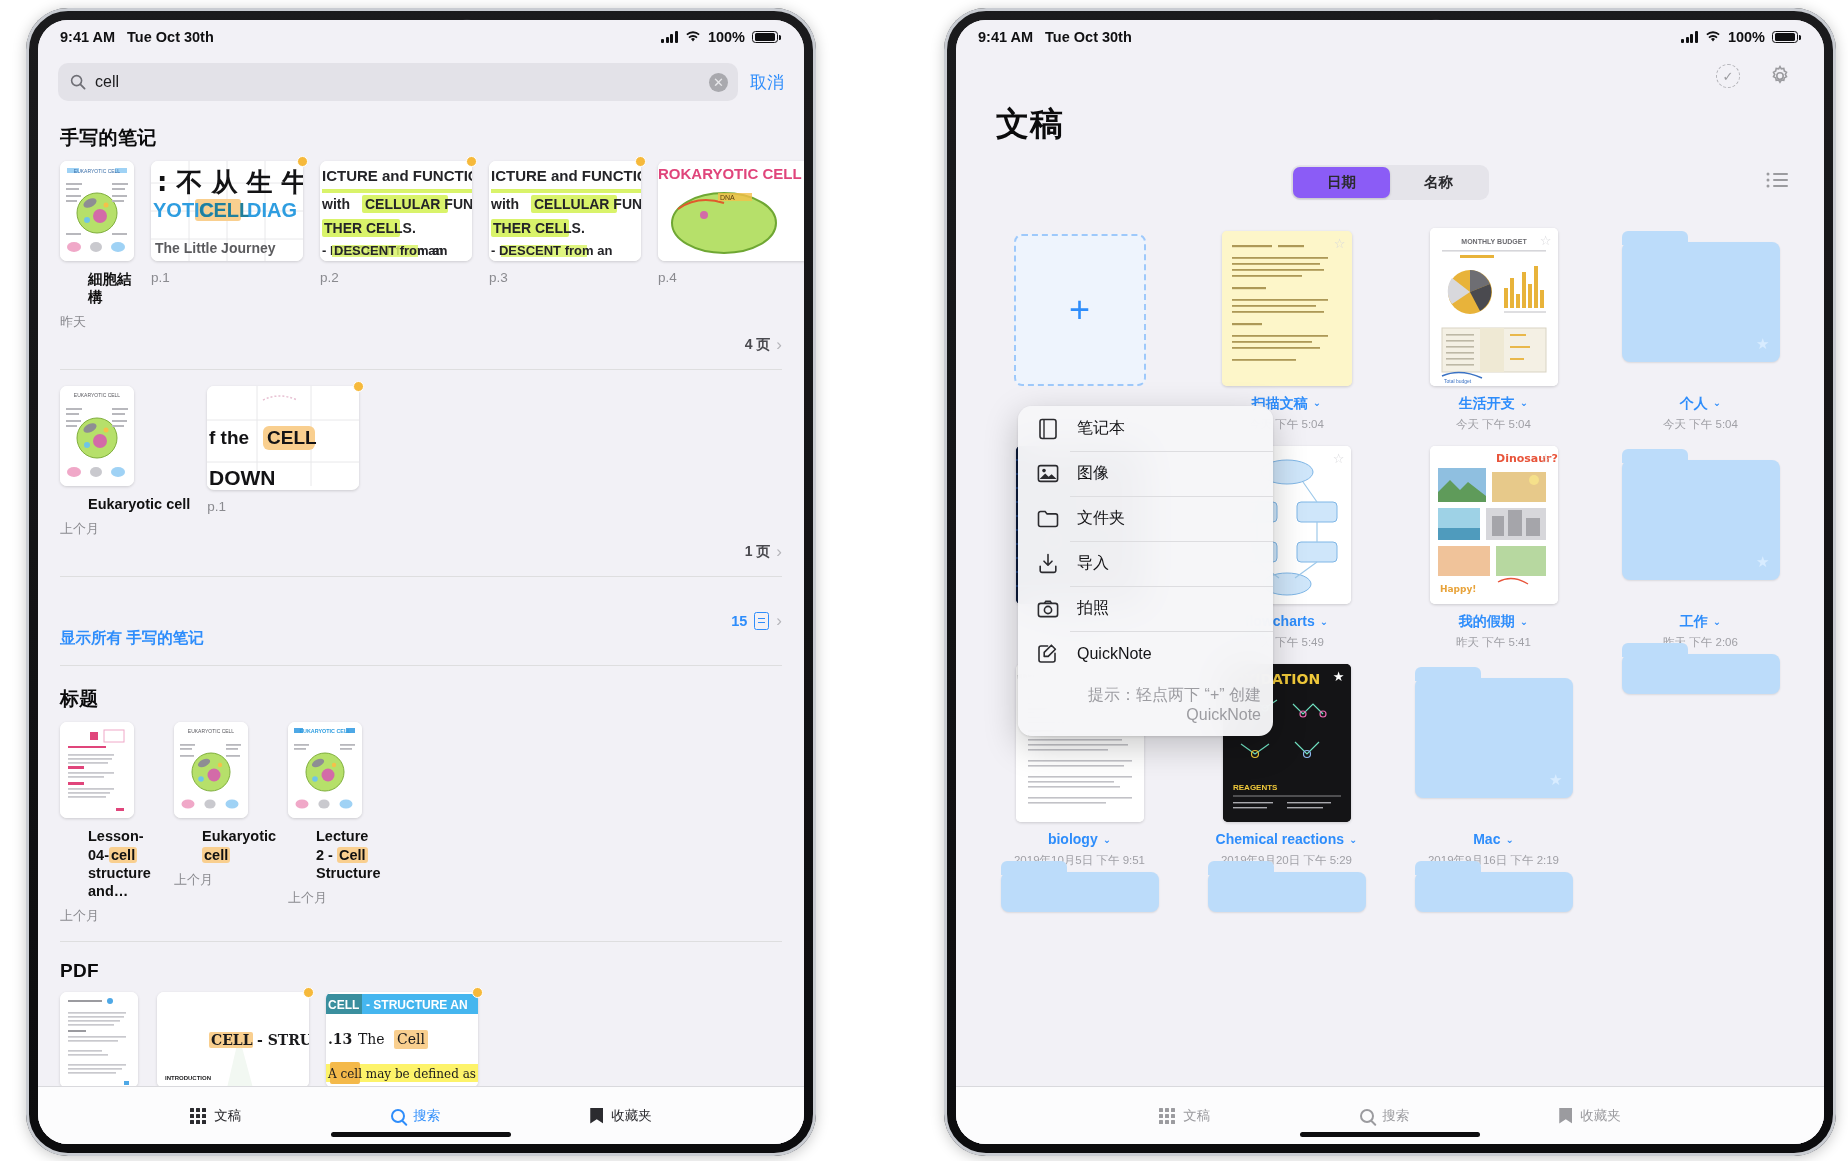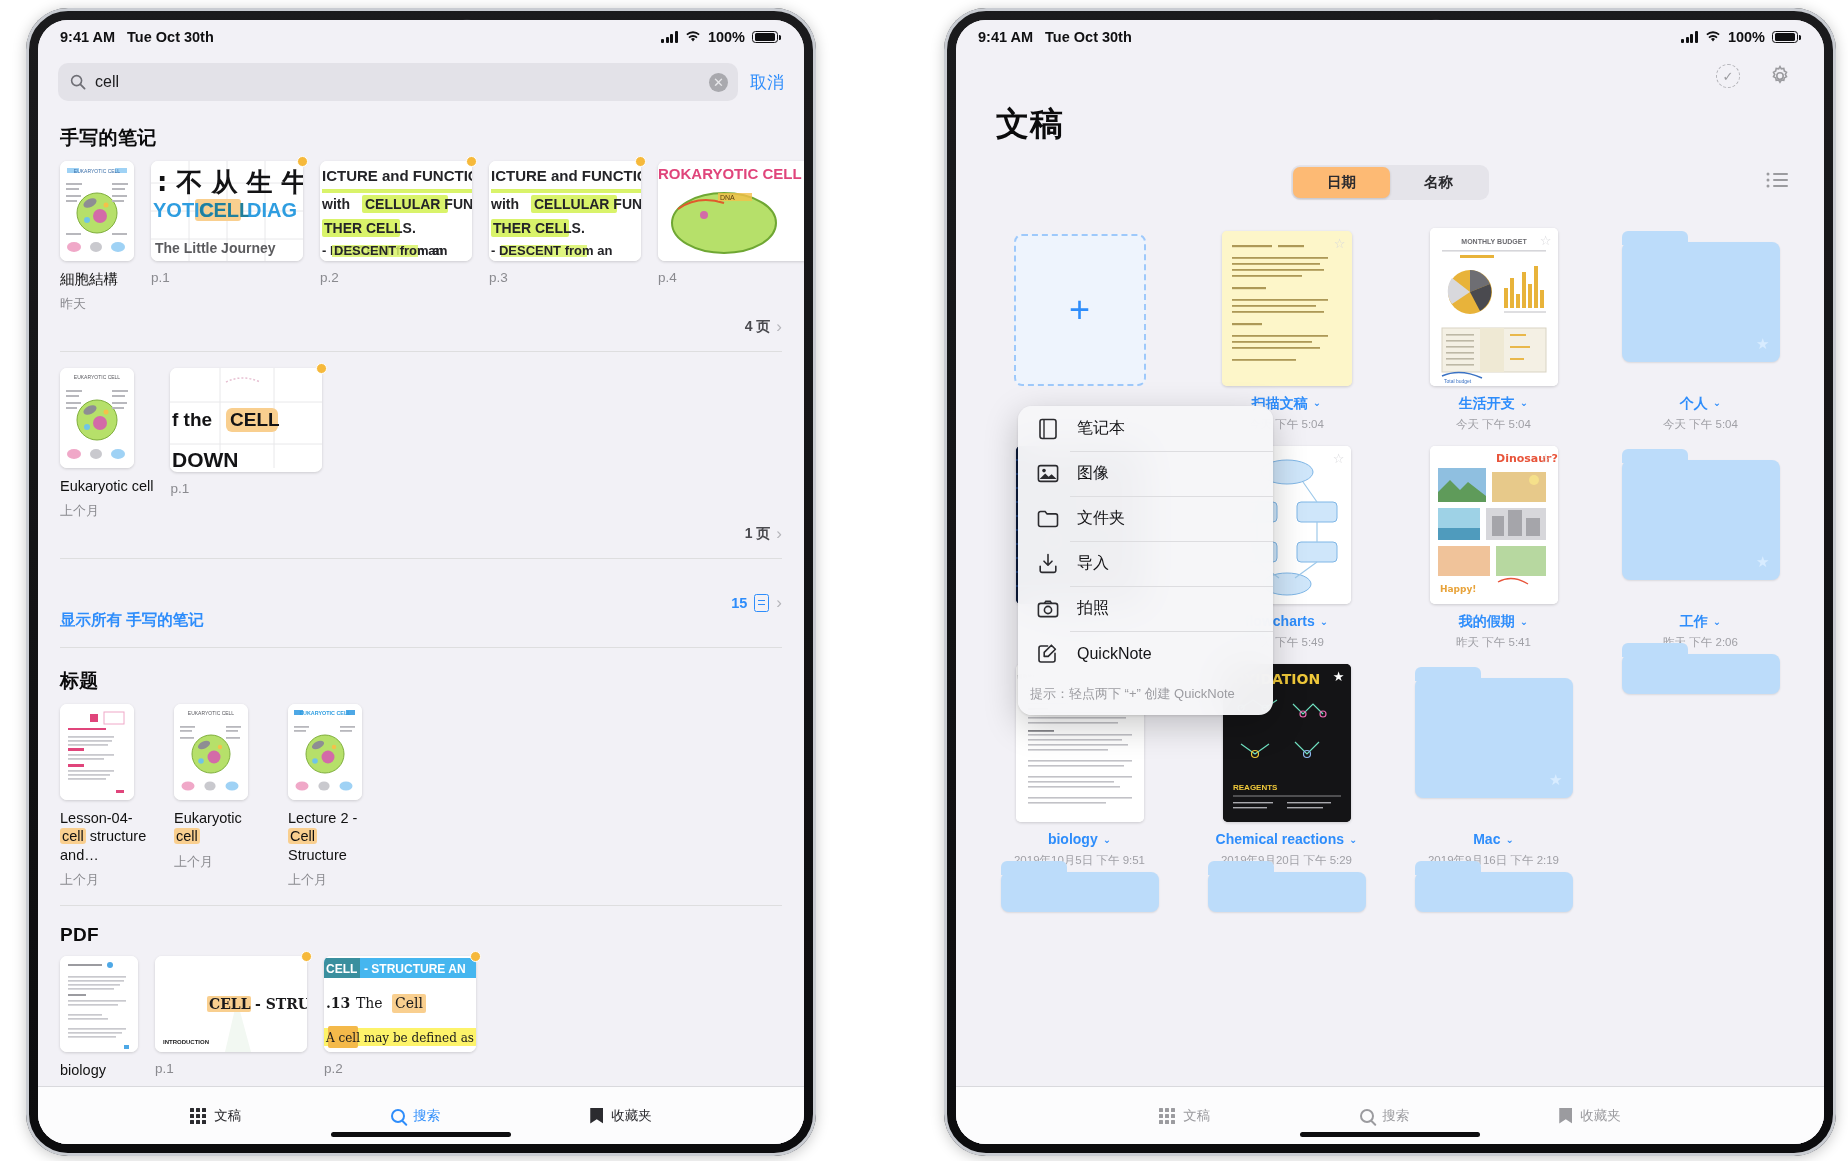--- a/index.html
+++ b/index.html
@@ -74,21 +74,21 @@
   .sec-title { font-size:19px; font-weight:700; color:#0b0b0c; padding: 14px 22px 10px 22px; letter-spacing:.3px;}
   .hit-row { padding: 0 22px; }
   .thumbs { display:flex; gap:17px; align-items:flex-start; }
   .thumb-cell { position:relative; }
   .thumb-sq {
     background:#fff; border-radius:7px; box-shadow: 0 1px 3px rgba(0,0,0,.16);
     overflow:hidden; position:relative;
   }
   .page-badge { position:absolute; right:-5px; top:-5px; width:11px;height:11px;border-radius:50%;
                 background:#f6b93b; border:1.5px solid #fff; }
-  .cap-main { font-size:14.5px; font-weight:400; color:#111; margin-top:9px; line-height:1.25; }
+  .cap-main { font-size:14.5px; font-weight:700; color:#111; margin-top:9px; line-height:1.25;margin-left:28px; }
   .cap-sub  { font-size:13px; color:#8a8a8f; margin-top:7px; }
   .cap-pg   { font-size:13.5px; color:#8a8a8f; margin-top:9px; }
   .row-footer { display:flex; justify-content:flex-end; align-items:center; gap:6px;
                 font-size:14px; font-weight:700; color:#4a4a4f; padding: 4px 22px 0 22px;}
   .chev { color:#b6b6bb; font-size:17px; font-weight:400;}
   .divider { height:1px; background:#dededf; margin: 14px 22px 0 22px;}
   .showall { display:flex; align-items:center; justify-content:space-between; padding: 16px 22px 16px 22px;}
   .showall-l { color:#2e8dfb; font-size:15.5px; font-weight:700;margin-top:35px;}
   .showall-r { display:flex; align-items:center; gap:7px; color:#2e8dfb; font-size:14.5px; font-weight:600;justify-content:space-between;}
 
@@ -114,21 +114,21 @@
   
   .docs-screen { position:relative; height: calc(100% - 34px); background:#f2f1f6; display:flex; flex-direction:column; }
   .docs-topicons { display:flex; justify-content:flex-end; gap:28px; padding: 10px 32px 0 0; }
   .ico-circle { width:24px;height:24px;border:1.6px dashed #b4b4b9;border-radius:50%;
                 display:flex;align-items:center;justify-content:center;color:#9b9b9f;font-size:13px;}
   .gear { width:24px;height:24px;color:#9b9b9f; }
   .docs-title { font-size:33px;font-weight:700;color:#0b0b0c;padding: 14px 0 0 40px; letter-spacing:1px;}
   .seg-row { display:flex;align-items:center;justify-content:center;position:relative;padding: 18px 0 12px 0; }
   .segmented { background:#e5e4ea;border-radius:9px;padding:2px;display:flex;gap:0; }
   .seg { padding: 6px 34px; font-size:14.5px;color:#2b2b2f;border-radius:7px; font-weight:600;}
-  .seg.on { background:#fdba74; box-shadow:0 1px 2.5px rgba(0,0,0,.16); }
+  .seg.on { background:#8b5cf6; box-shadow:0 1px 2.5px rgba(0,0,0,.16); }
   .list-toggle { position:absolute; right:36px; top:50%; transform:translateY(-50%); color:#9b9b9f; }
 
   .grid { flex:1; padding: 6px 34px 0 34px; display:grid; grid-template-columns:repeat(4,1fr); column-gap:28px; row-gap:4px; align-content:start; overflow:hidden;}
   .card { display:flex;flex-direction:column;align-items:center; }
   .card-art { width:100%; height:168px; display:flex; align-items:flex-end; justify-content:center; position:relative;}
   .card-label { font-size:14px; color:#2e8dfb; font-weight:600; text-align:center; margin-top:9px; display:flex;align-items:center;gap:5px;justify-content:center;flex-wrap:wrap;line-height:1.22;}
   .card-date { font-size:11.5px; color:#a0a0a6; margin-top:5px; text-align:center;}
   .caret { font-size:10px; color:#2e8dfb; }
 
   .new-tile { width:132px;height:152px;border:2px dashed #9ec9fb;border-radius:8px;background:#eef4fd;
@@ -144,21 +144,21 @@
     position:absolute; left:62px; top:352px; width:255px;
     background:rgba(246,246,248,.97); border-radius:14px;
     box-shadow: 0 10px 34px rgba(0,0,0,.22), 0 1px 3px rgba(0,0,0,.12);
     overflow:hidden; backdrop-filter: blur(18px); z-index:30;
   }
   .ctxmenu:before{content:"";position:absolute;left:100px;top:-8px;width:18px;height:18px;background:rgba(246,246,248,.97);transform:rotate(45deg);border-radius:3px;}
   .mi { display:flex;align-items:center;gap:18px; padding: 11px 18px; position:relative;}
   .mi + .mi:before{content:"";position:absolute;left:52px;right:0;top:0;height:1px;background:#dddde0;}
   .mi-label{font-size:16px;color:#141417;}
   .mi-ico{width:23px;height:23px;color:#2b2b2f;display:flex;align-items:center;justify-content:center;}
-  .mi-hint{font-size:13px;color:#9c9ca1;text-align:left;padding:9px 12px 12px;}
+  .mi-hint{font-size:16px;color:#9c9ca1;text-align:right;padding:9px 12px 12px;}
 
   
   .hw { font-family:"DejaVu Sans", sans-serif; }
   .hl-orange{background:#f9cf8f;border-radius:3px;padding:0 2px;}
   svg{display:block;}
 </style>
 </head>
 <body>
 
 <div class="stage">

